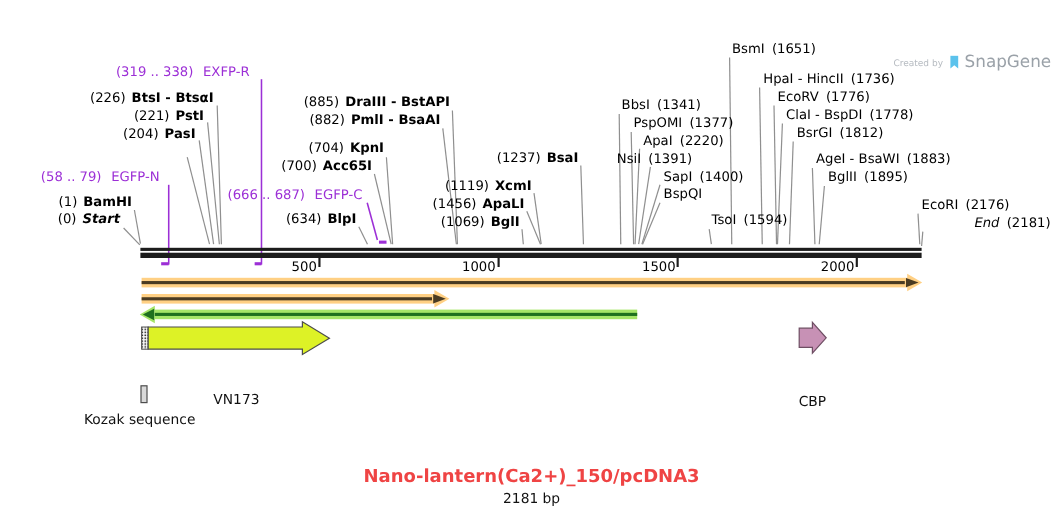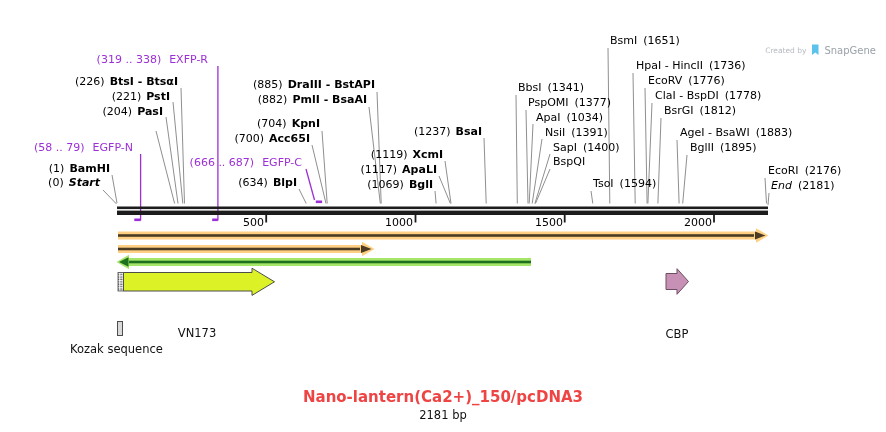--- a/index.html
+++ b/index.html
@@ -23,29 +23,29 @@
   .vnedge{stroke:var(--vn173-stroke);stroke-width:0.8;}
   .cbp{fill:var(--cbp-fill);stroke:var(--cbp-stroke);stroke-width:1;}
   .koz{fill:var(--kozak-fill);stroke:#4d4d4d;stroke-width:1;}
   .site{position:absolute;white-space:nowrap;font-size:11px;line-height:13px;color:#000;}
   .site .pos{font-weight:400;}
   .ra .enz{font-weight:700;margin-left:5px;}
   .la .enz{font-weight:400;}
   .la .pos{margin-left:6px;}
   .primer{color:var(--primer-purple);}
   .primer .pname{margin-left:8px;margin-top:10px;}
-  .italic{font-style:italic;}
+  .italic{font-style:italic;margin-left:41px;}
   .ruler-label{position:absolute;font-size:11px;color:#000;white-space:nowrap;}
   .feat-label{position:absolute;font-size:11.5px;color:#111;text-align:center;white-space:nowrap;margin-top:31px;}
   .kozak-label{position:absolute;font-size:11.5px;color:#111;white-space:nowrap;}
   .doc-title{position:absolute;left:0;right:0;top:388px;text-align:center;font-size:15px;font-weight:700;color:#ef4444;}
   .doc-len{position:absolute;left:0;right:0;top:408px;text-align:center;font-size:11.5px;color:#111;}
   .watermark{position:absolute;top:4px;right:10px;display:flex;align-items:center;gap:4px;margin-top:40px;}
   .wm-prefix{font-size:7.5px;color:#b6bbc1;}
-  .wm-brand{font-size:10px;font-weight:500;color:var(--watermark-gray);}
+  .wm-brand{font-size:14px;font-weight:500;color:var(--watermark-gray);}
 </style>
 </head>
 <body>
 
 <div class="canvas">
 
   <svg class="map-svg" width="886" height="432" viewBox="0 0 886 432">
     <defs>
       <pattern id="dotpat" width="2.4" height="2.4" patternUnits="userSpaceOnUse">
         <rect width="2.4" height="2.4" fill="#ffffff"></rect>
@@ -173,21 +173,21 @@
   <div class="site ra" style="right:589px;top:176px">
     <span class="pos">(634)</span><span class="enz">BlpI</span>
   </div>
   <div class="site ra" style="right:404px;top:125px">
     <span class="pos">(1237)</span><span class="enz">BsaI</span>
   </div>
   <div class="site ra" style="right:443px;top:148px">
     <span class="pos">(1119)</span><span class="enz">XcmI</span>
   </div>
   <div class="site ra" style="right:449px;top:163px">
-    <span class="pos">(1117)</span><span class="enz">ApaLI</span>
+    <span class="pos">(1456)</span><span class="enz">ApaLI</span>
   </div>
   <div class="site ra" style="right:453px;top:178px">
     <span class="pos">(1069)</span><span class="enz">BglI</span>
   </div>
 
   <div class="site la" style="left:610px;top:34px">
     <span class="enz">BsmI</span><span class="pos">(1651)</span>
   </div>
   <div class="site la" style="left:636px;top:59px">
     <span class="enz">HpaI - HincII</span><span class="pos">(1736)</span>
@@ -213,23 +213,23 @@
   <div class="site la" style="left:771px;top:179px">
     <span class="enz italic">End</span><span class="pos">(2181)</span>
   </div>
   <div class="site la" style="left:518px;top:81px">
     <span class="enz">BbsI</span><span class="pos">(1341)</span>
   </div>
   <div class="site la" style="left:528px;top:96px">
     <span class="enz">PspOMI</span><span class="pos">(1377)</span>
   </div>
   <div class="site la" style="left:536px;top:111px">
-    <span class="enz">ApaI</span><span class="pos">(1034)</span>
-  </div>
-  <div class="site la" style="left:545px;top:126px">
+    <span class="enz">ApaI</span><span class="pos">(2220)</span>
+  </div>
+  <div class="site la" style="left:514px;top:126px">
     <span class="enz">NsiI</span><span class="pos">(1391)</span>
   </div>
   <div class="site la" style="left:553px;top:141px">
     <span class="enz">SapI</span><span class="pos">(1400)</span>
   </div>
   <div class="site la" style="left:553px;top:155px">
     <span class="enz">BspQI</span>
   </div>
   <div class="site la" style="left:593px;top:177px">
     <span class="enz">TsoI</span><span class="pos">(1594)</span>

